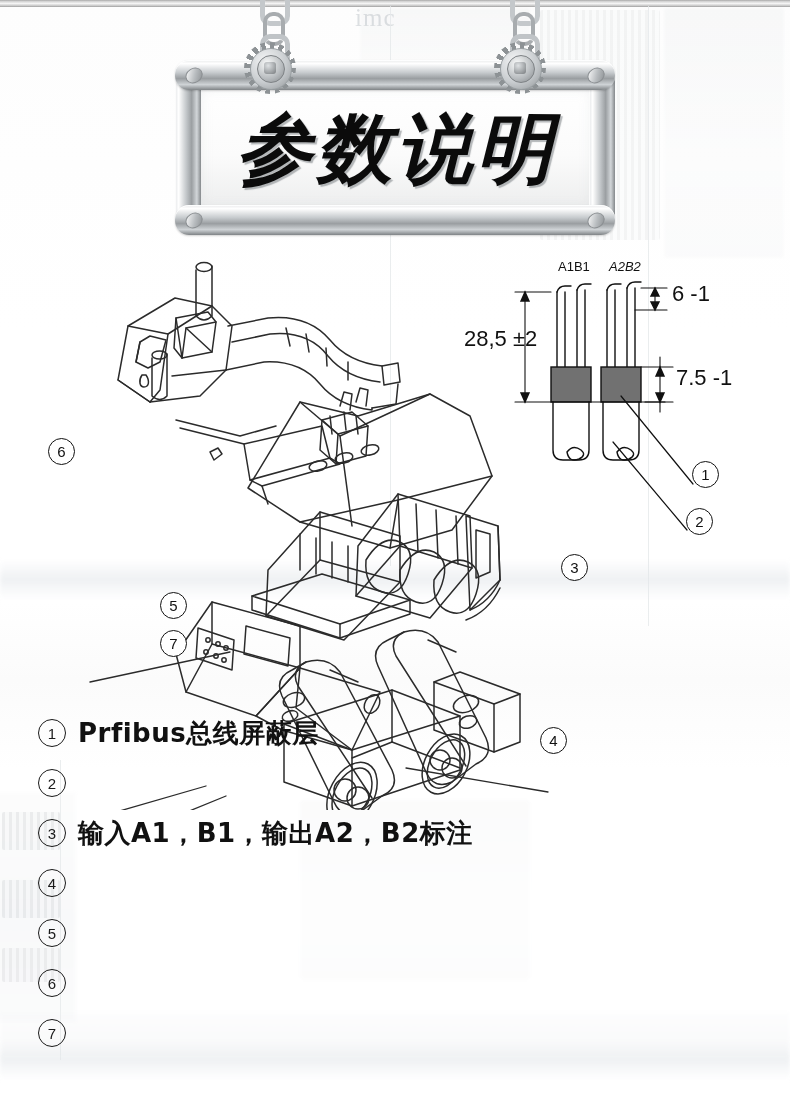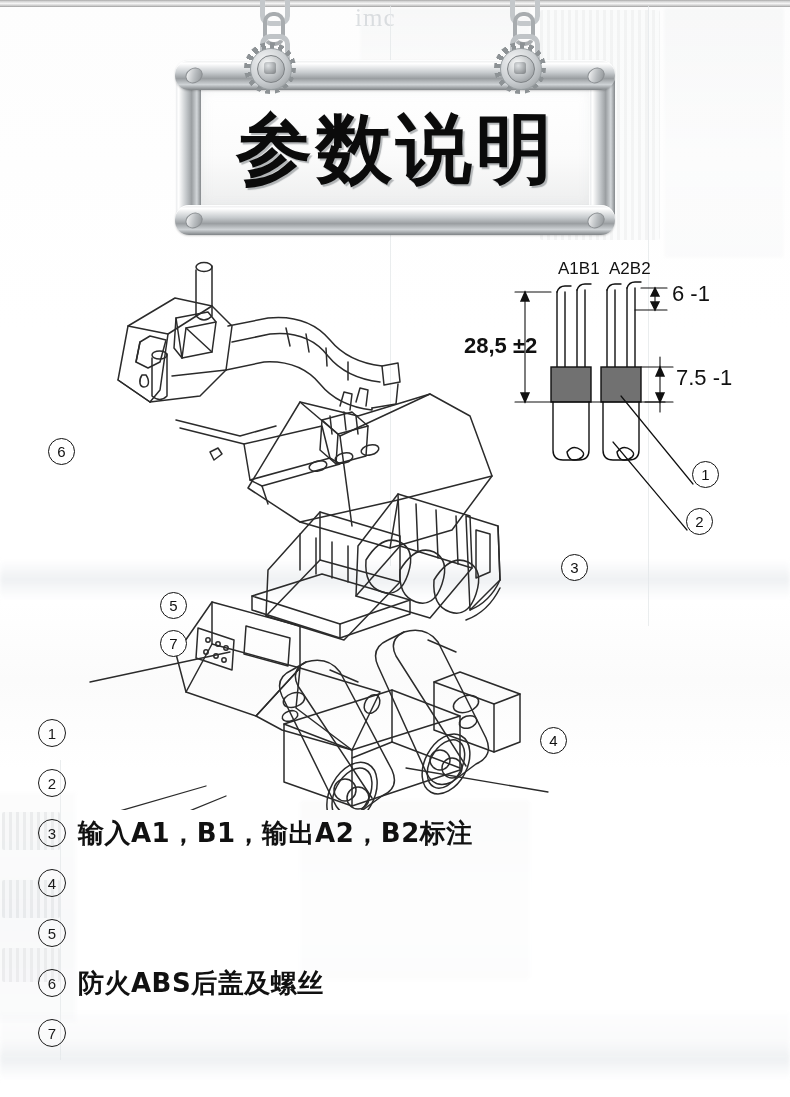--- a/index.html
+++ b/index.html
@@ -128,33 +128,33 @@
     z-index:3;
   }
   .side.l{left:0;} .side.r{right:0;}
 
   .panel{
     position:absolute;left:22px;top:26px;width:396px;height:124px;
     background:linear-gradient(180deg,#ffffff 0%,#fbfbfb 55%,#eceded 100%);
     border:1px solid #c8cccf;
     box-shadow:inset 0 0 14px rgba(190,195,200,.35);
     z-index:2;
-    display:flex;align-items:center;justify-content:center;
+    display:flex;align-items:center;justify-content:center;font-style:italic;
   }
   .sign-title{
     font-size:76px;font-weight:bold;color:#0b0b0b;letter-spacing:4px;
     font-family:"DejaVu Sans","Liberation Sans",sans-serif;
     text-shadow:2px 2px 1px rgba(120,125,130,.55);
     line-height:1;white-space:nowrap;
   }
 
   
   .dim-wrap{position:absolute;left:455px;top:252px;width:320px;height:300px;}
   .dimtext{position:absolute;font-size:22px;color:#111;font-family:"Liberation Sans",sans-serif;white-space:nowrap;}
-  .ab-label{position:absolute;font-size:17px;color:#111;letter-spacing:0px;white-space:nowrap;}
+  .ab-label{position:absolute;font-size:13px;color:#111;letter-spacing:0px;white-space:nowrap;}
 
   
   .callout{
     position:absolute;width:25px;height:25px;border-radius:50%;
     border:1.6px solid #111;background:#fff;
     display:flex;align-items:center;justify-content:center;
     font-size:15px;color:#111;font-family:"Liberation Sans",sans-serif;
     z-index:8;
   }
 
@@ -436,39 +436,40 @@
       <path d="M205 115 l-4 9 l8 0 Z" fill="#111"></path>
       <path d="M205 150 l-4 -9 l8 0 Z" fill="#111"></path>
 
       <path d="M238 232 L166 144" stroke-width="1.2"></path>
 
       <path d="M232 278 L158 190" stroke-width="1.2"></path>
     </g>
   </svg>
 
   <div class="ab-label" style="left:558px;top:259px;">A1B1</div>
-  <div class="ab-label" style="left:609px;top:259px;">A2B2</div>
-
-  <div class="dimtext" style="left:464px;top:333px;font-weight:bold;">28,5 ±2</div>
+  <div class="ab-label" style="left:609px;top:259px;font-style:italic;">A2B2</div>
+
+  <div class="dimtext" style="left:464px;top:326px;">28,5 ±2</div>
   <div class="dimtext" style="left:672px;top:281px;">6 -1</div>
   <div class="dimtext" style="left:676px;top:365px;">7.5 -1</div>
 
   <div class="callout" style="left:692px;top:461px;">1</div>
   <div class="callout" style="left:686px;top:508px;">2</div>
 
   <div class="callout" style="left:561px;top:554px;">3</div>
   <div class="callout" style="left:540px;top:727px;">4</div>
   <div class="callout" style="left:160px;top:592px;">5</div>
   <div class="callout" style="left:48px;top:438px;">6</div>
   <div class="callout" style="left:160px;top:630px;">7</div>
 
   <div class="legend">
 
     <div class="li">
       <span class="num">1</span>
+      <span class="txt">Prfibus总线屏蔽层</span>
     </div>
 
     <div class="li">
       <span class="num">2</span>
     </div>
 
     <div class="li">
       <span class="num">3</span>
       <span class="txt">输入A1，B1，输出A2，B2标注</span>
     </div>
@@ -476,21 +477,20 @@
     <div class="li">
       <span class="num">4</span>
     </div>
 
     <div class="li">
       <span class="num">5</span>
     </div>
 
     <div class="li">
       <span class="num">6</span>
-      <span class="txt">防火ABS后盖及螺丝</span>
     </div>
 
     <div class="li">
       <span class="num">7</span>
     </div>
 
   </div>
 
 </div>
 

